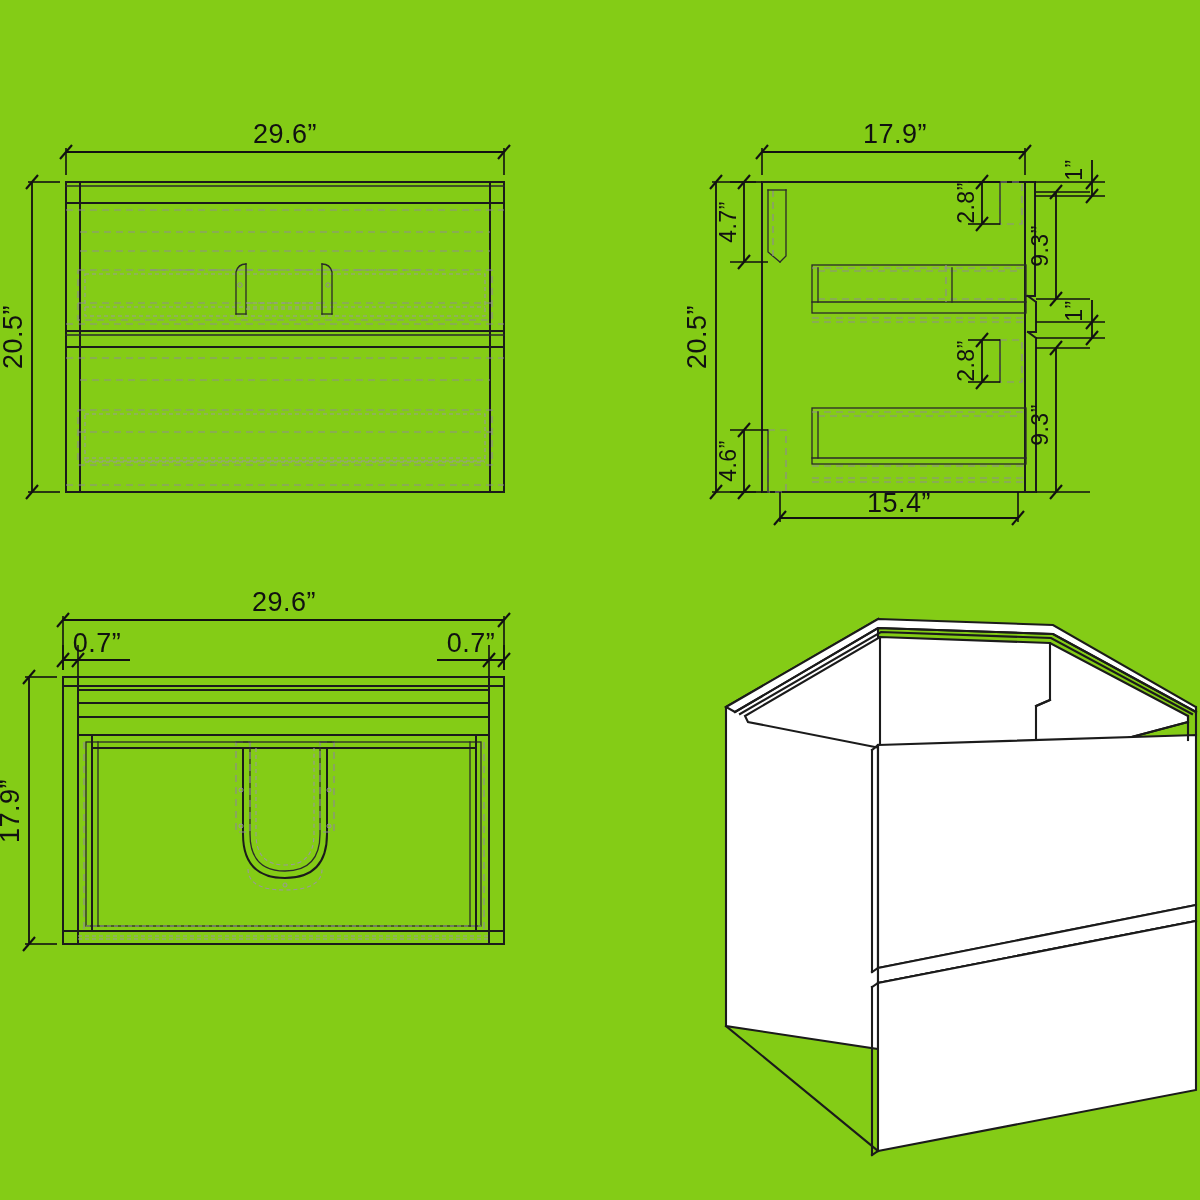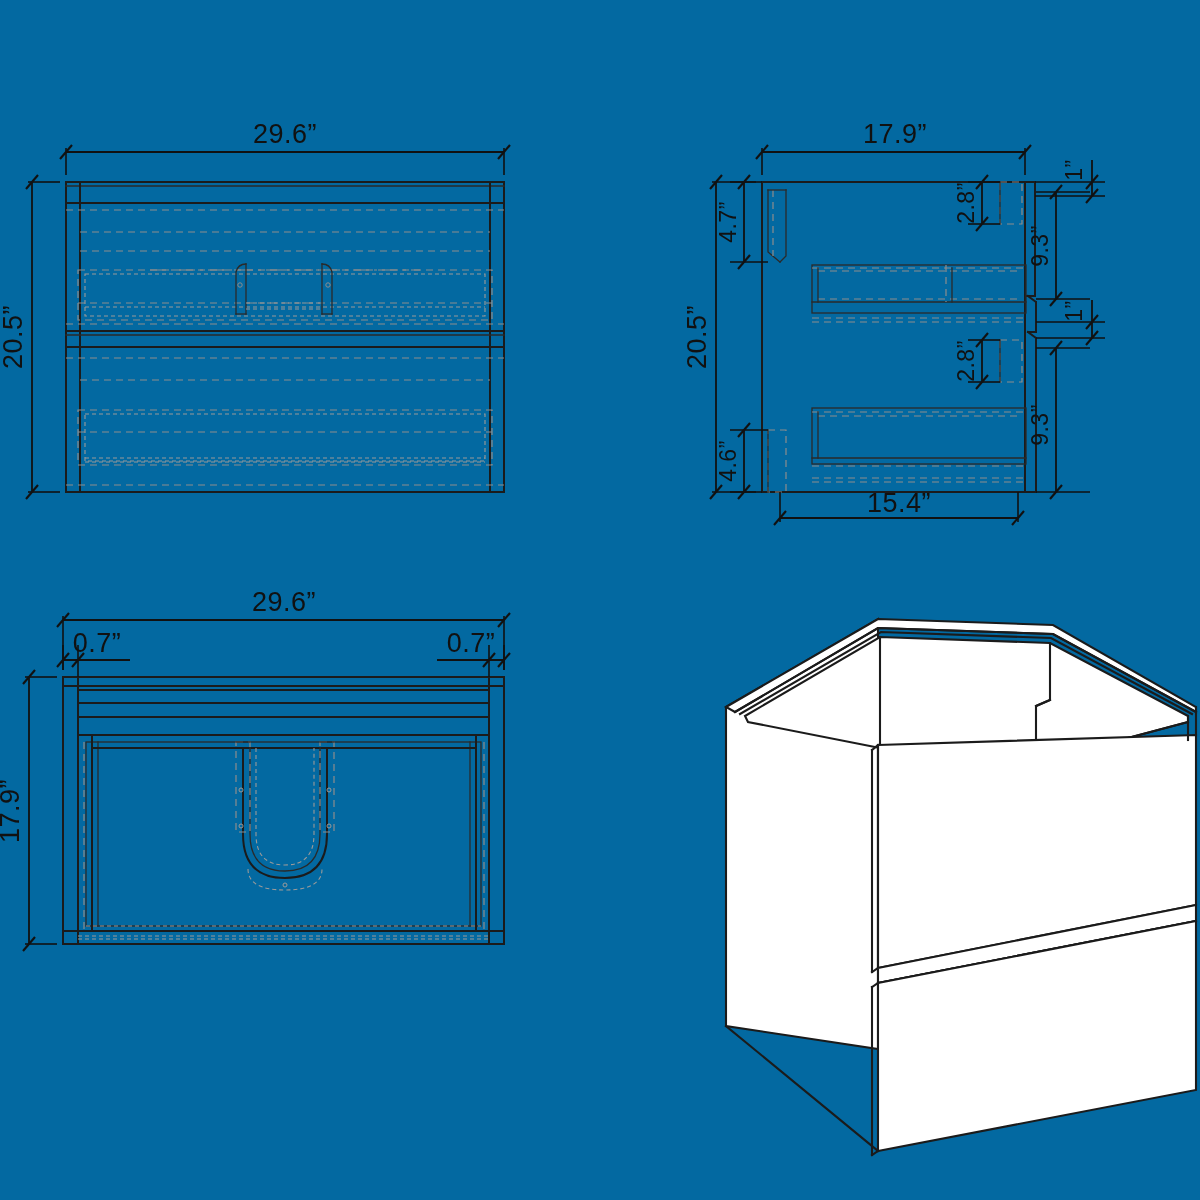--- a/index.html
+++ b/index.html
@@ -5,21 +5,21 @@
 <style>
   html, body {
     margin: 0;
     padding: 0;
     background: #ffffff;
   }
   #sheet {
     position: relative;
     width: 1200px;
     height: 1200px;
-    background: #0369a1;
+    background: #84cc16;
     font-family: "Liberation Sans", sans-serif;
     overflow: hidden;
   }
   #sheet svg {
     position: absolute;
     top: 0;
     left: 0;
     width: 1200px;
     height: 1200px;
   }

